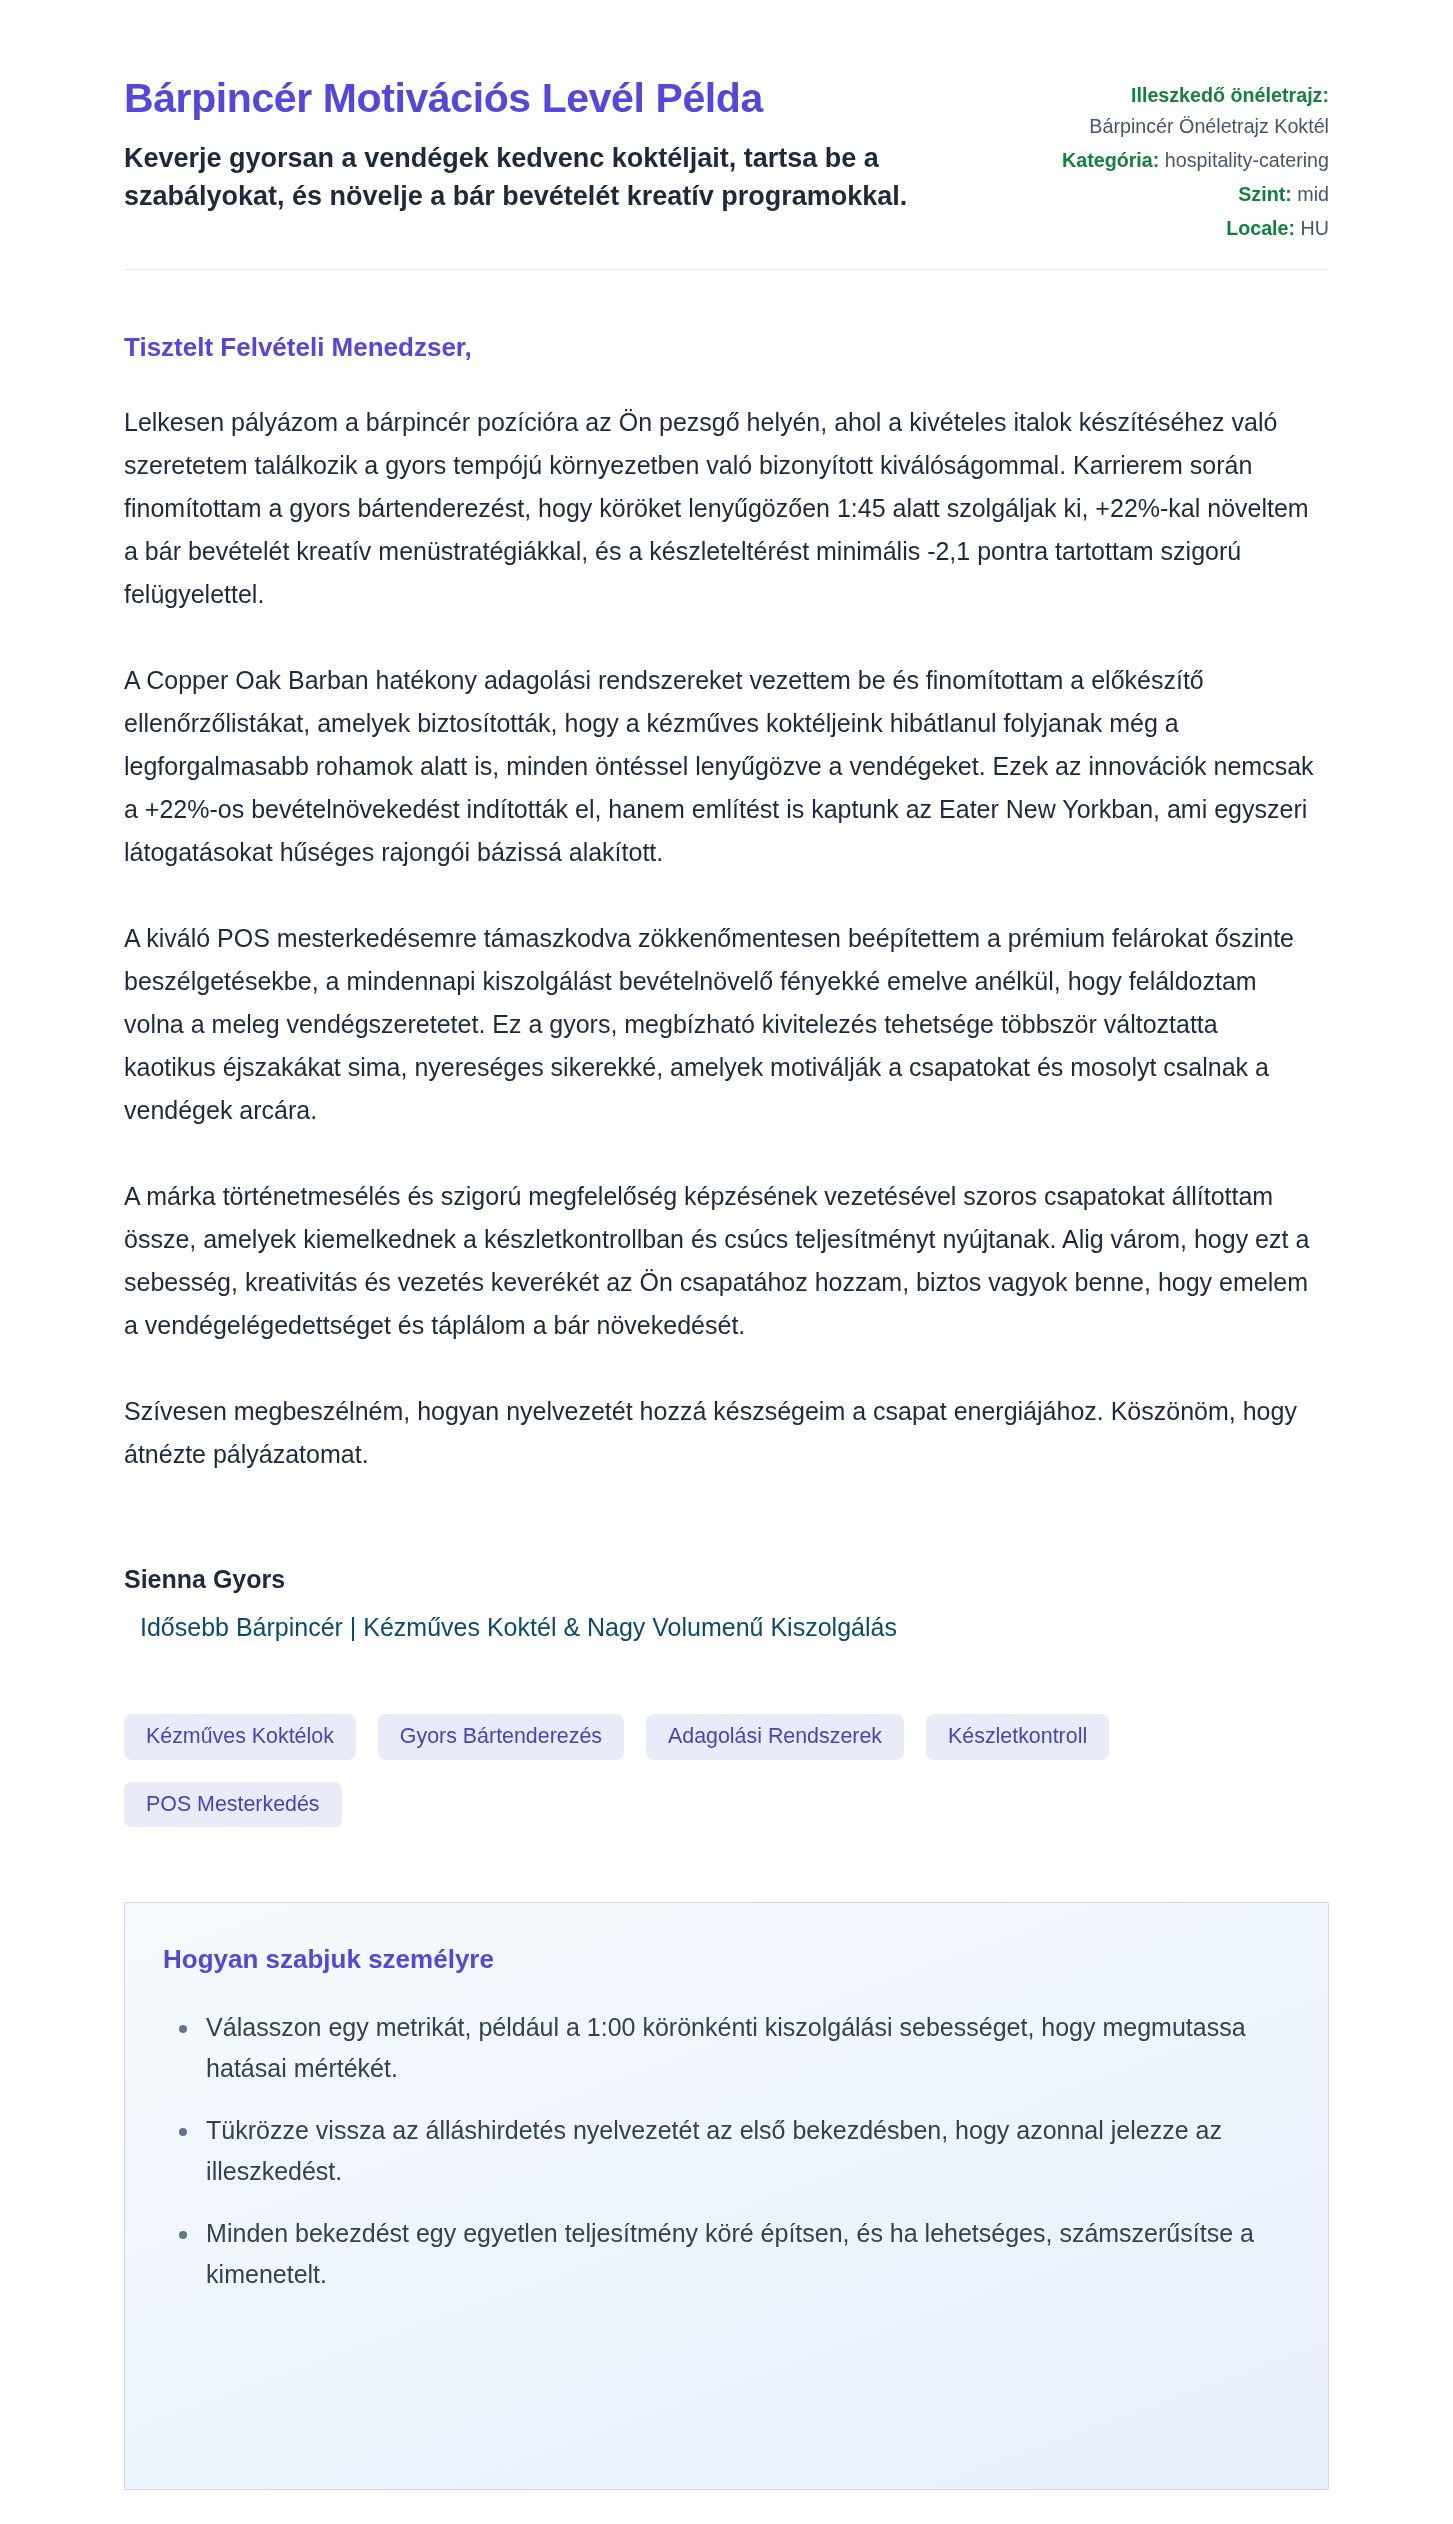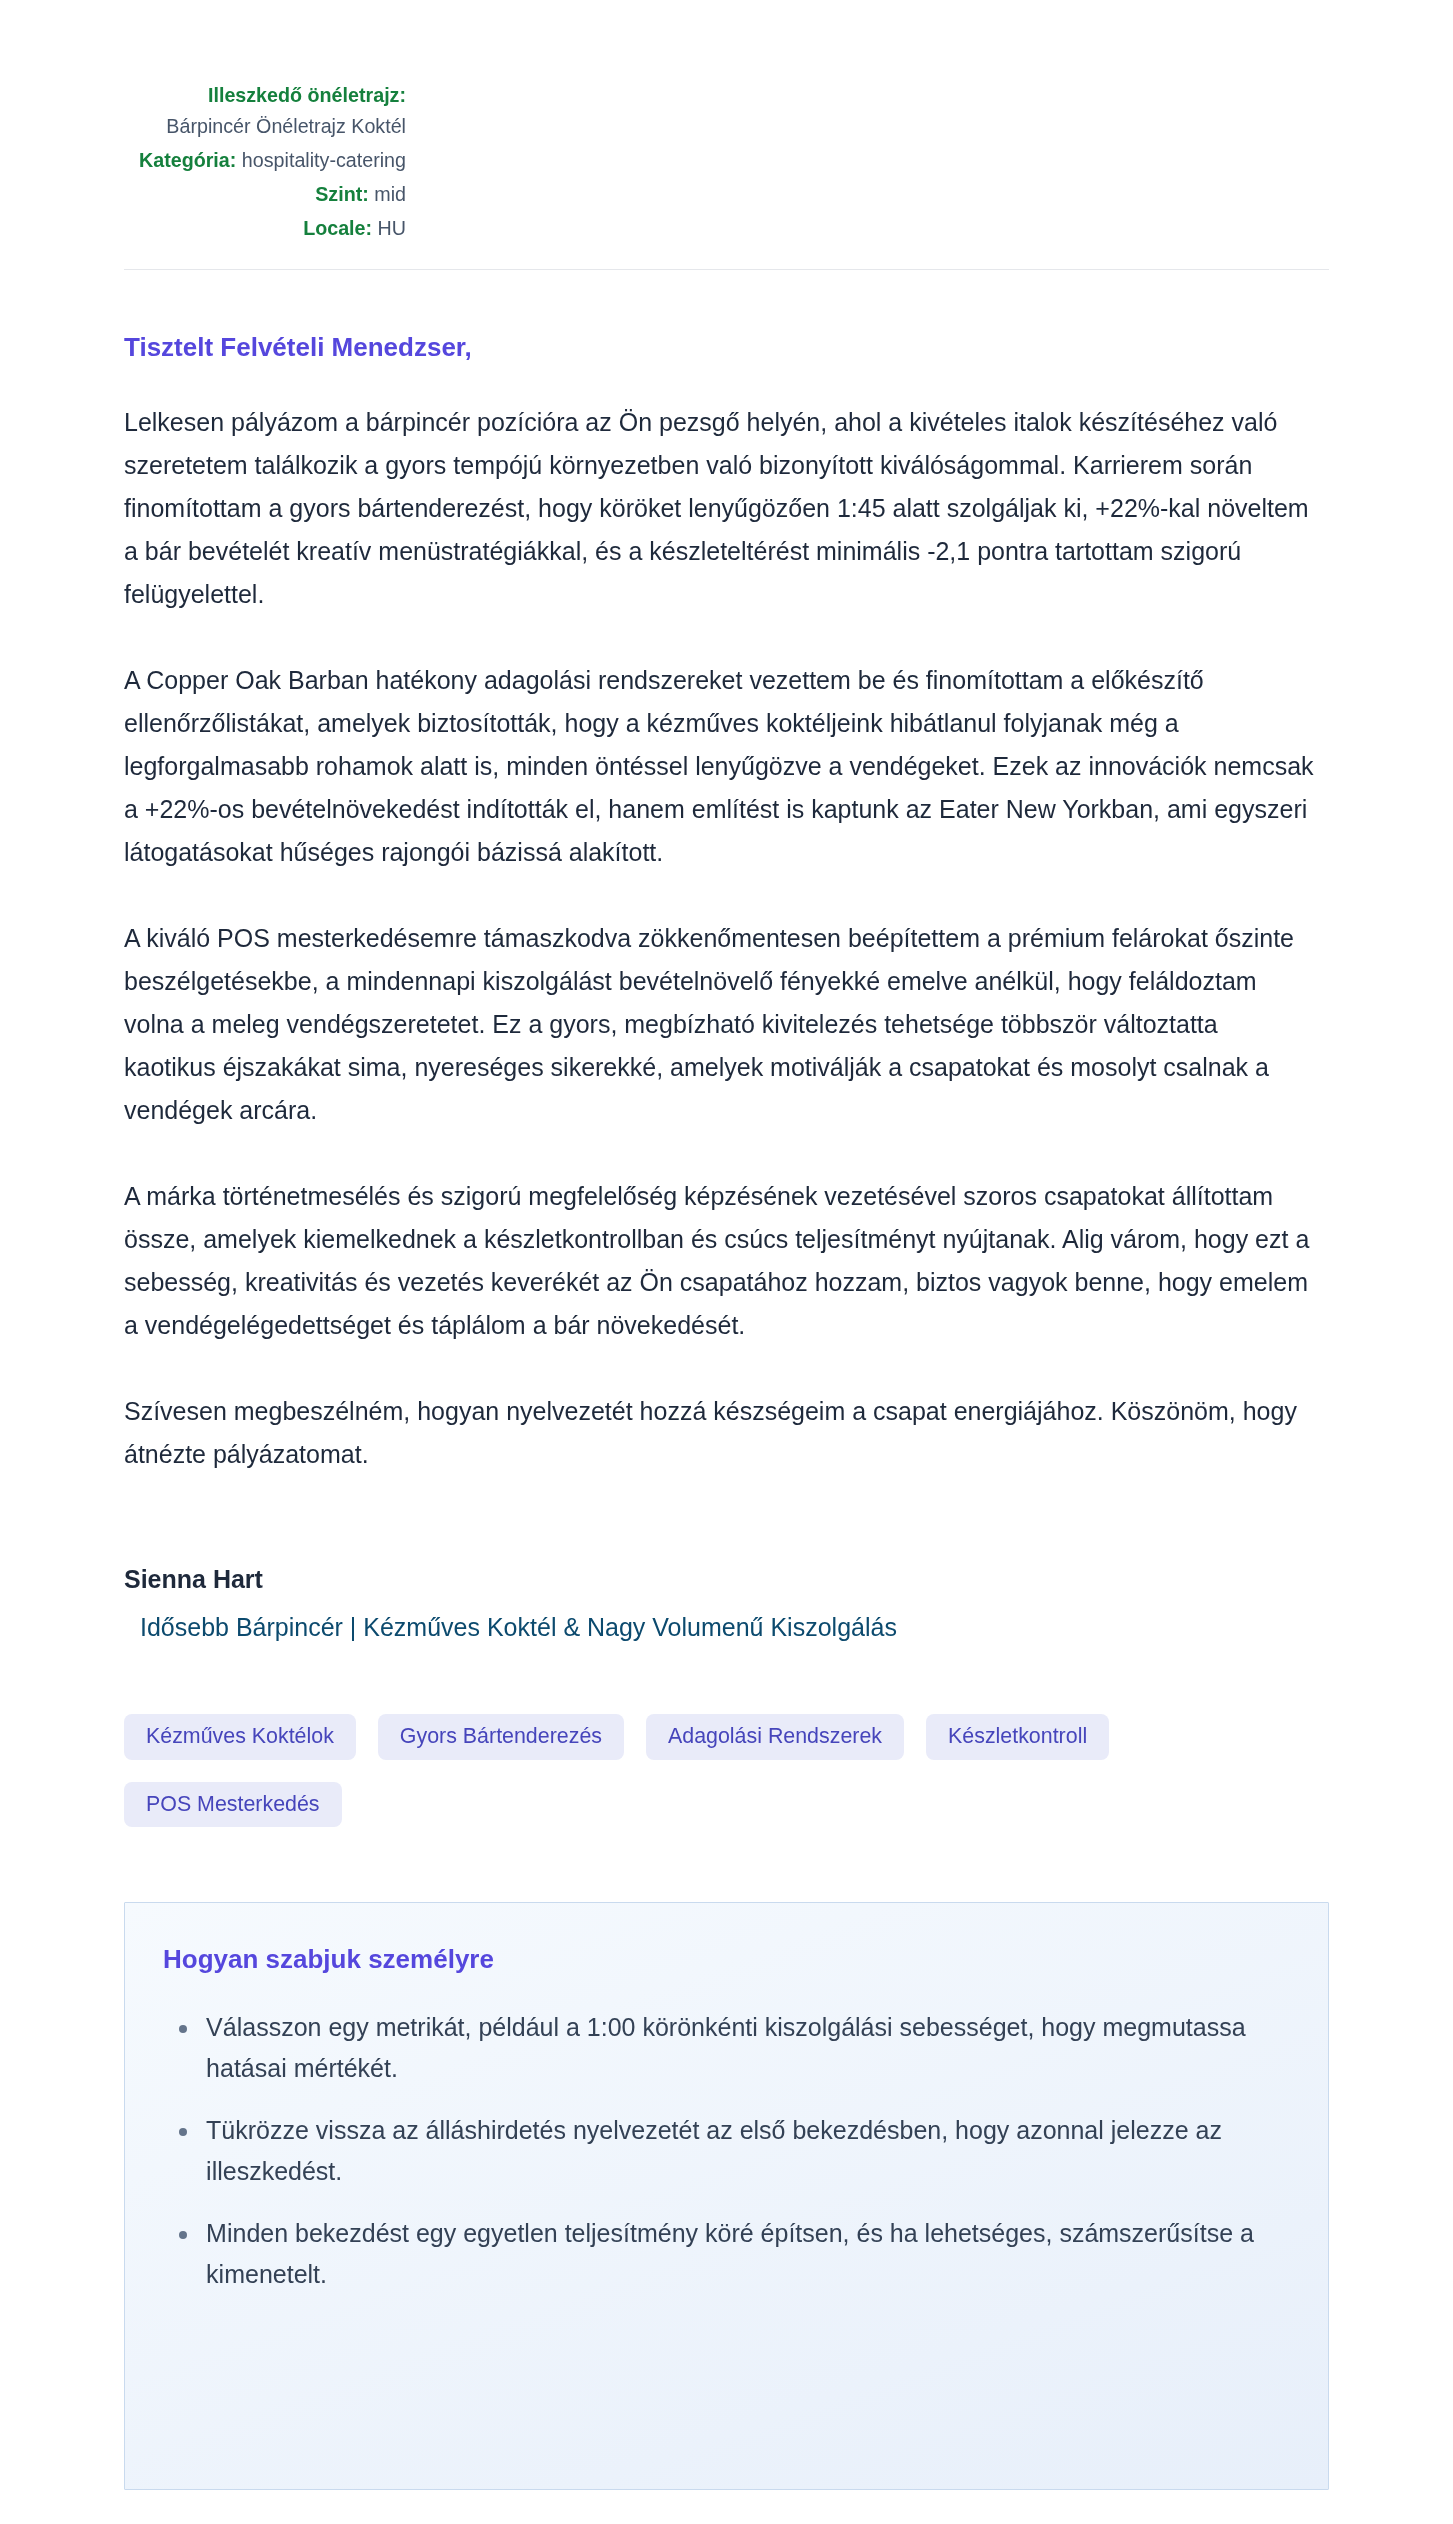--- a/index.html
+++ b/index.html
@@ -137,20 +137,24 @@
     padding-left: 5.1px;
   }
   .callout-list li::marker { color: #64748b; }
 </style>
 </head>
 <body>
 
 <div class="page">
 
   <header class="header">
+    <div class="header-left">
+      <h1 class="title">Bárpincér Motivációs Levél Példa</h1>
+      <p class="subtitle">Keverje gyorsan a vendégek kedvenc koktéljait, tartsa be a szabályokat, és növelje a bár bevételét kreatív programokkal.</p>
+    </div>
     <aside class="meta">
       <div class="meta-item">
         <span class="meta-label">Illeszkedő önéletrajz:</span>
         <span class="meta-value">Bárpincér Önéletrajz Koktél</span>
       </div>
       <div class="meta-item">
         <span class="meta-label">Kategória:</span>
         <span class="meta-value">hospitality-catering</span>
       </div>
       <div class="meta-item">
@@ -166,21 +170,21 @@
 
   <hr class="divider">
 
   <main class="letter">
     <p class="greeting">Tisztelt Felvételi Menedzser,</p>
     <p class="para">Lelkesen pályázom a bárpincér pozícióra az Ön pezsgő helyén, ahol a kivételes italok készítéséhez való szeretetem találkozik a gyors tempójú környezetben való bizonyított kiválóságommal. Karrierem során finomítottam a gyors bártenderezést, hogy köröket lenyűgözően 1:45 alatt szolgáljak ki, +22%-kal növeltem a bár bevételét kreatív menüstratégiákkal, és a készleteltérést minimális -2,1 pontra tartottam szigorú felügyelettel.</p>
     <p class="para">A Copper Oak Barban hatékony adagolási rendszereket vezettem be és finomítottam a előkészítő ellenőrzőlistákat, amelyek biztosították, hogy a kézműves koktéljeink hibátlanul folyjanak még a legforgalmasabb rohamok alatt is, minden öntéssel lenyűgözve a vendégeket. Ezek az innovációk nemcsak a +22%-os bevételnövekedést indították el, hanem említést is kaptunk az Eater New Yorkban, ami egyszeri látogatásokat hűséges rajongói bázissá alakított.</p>
     <p class="para">A kiváló POS mesterkedésemre támaszkodva zökkenőmentesen beépítettem a prémium felárokat őszinte beszélgetésekbe, a mindennapi kiszolgálást bevételnövelő fényekké emelve anélkül, hogy feláldoztam volna a meleg vendégszeretetet. Ez a gyors, megbízható kivitelezés tehetsége többször változtatta kaotikus éjszakákat sima, nyereséges sikerekké, amelyek motiválják a csapatokat és mosolyt csalnak a vendégek arcára.</p>
     <p class="para">A márka történetmesélés és szigorú megfelelőség képzésének vezetésével szoros csapatokat állítottam össze, amelyek kiemelkednek a készletkontrollban és csúcs teljesítményt nyújtanak. Alig várom, hogy ezt a sebesség, kreativitás és vezetés keverékét az Ön csapatához hozzam, biztos vagyok benne, hogy emelem a vendégelégedettséget és táplálom a bár növekedését.</p>
     <p class="para">Szívesen megbeszélném, hogyan nyelvezetét hozzá készségeim a csapat energiájához. Köszönöm, hogy átnézte pályázatomat.</p>
-    <p class="sig-name">Sienna Hart</p>
+    <p class="sig-name">Sienna Gyors</p>
     <p class="sig-role">Idősebb Bárpincér | Kézműves Koktél &amp; Nagy Volumenű Kiszolgálás</p>
   </main>
 
   <div class="tags">
     <span class="tag">Kézműves Koktélok</span>
     <span class="tag">Gyors Bártenderezés</span>
     <span class="tag">Adagolási Rendszerek</span>
     <span class="tag">Készletkontroll</span>
     <span class="tag">POS Mesterkedés</span>
   </div>

